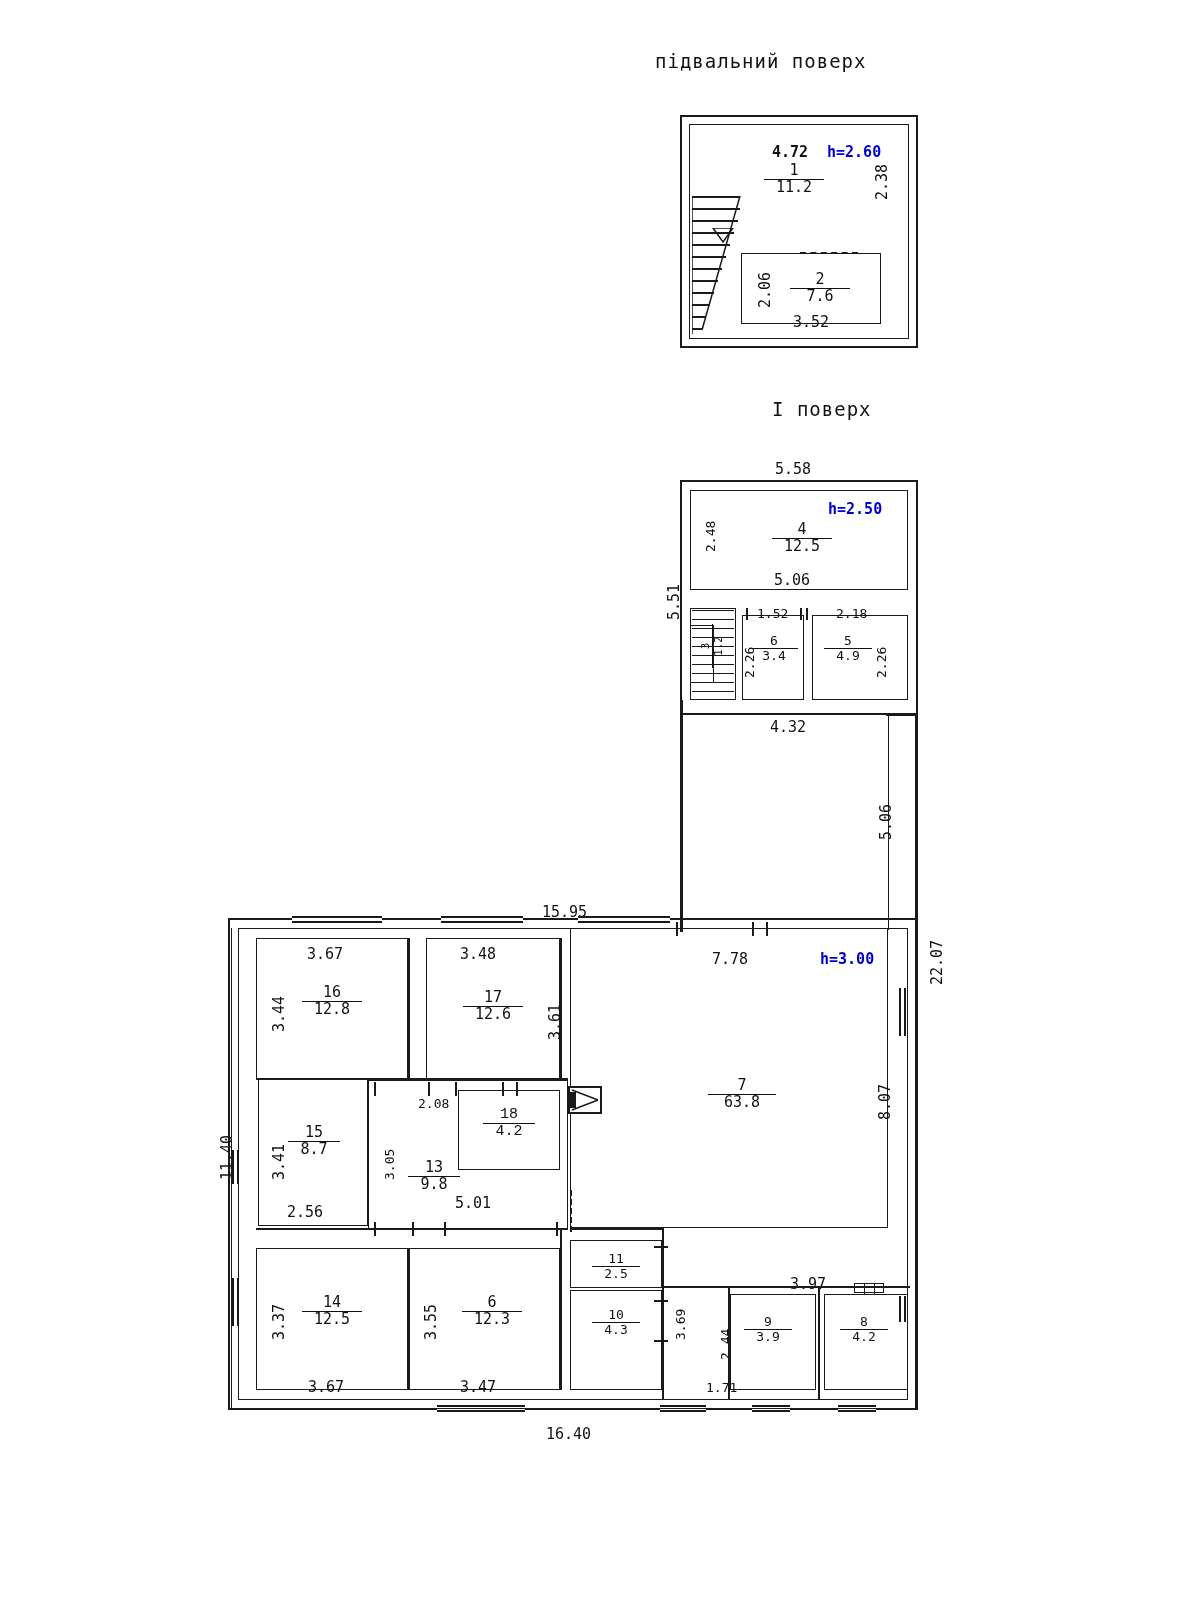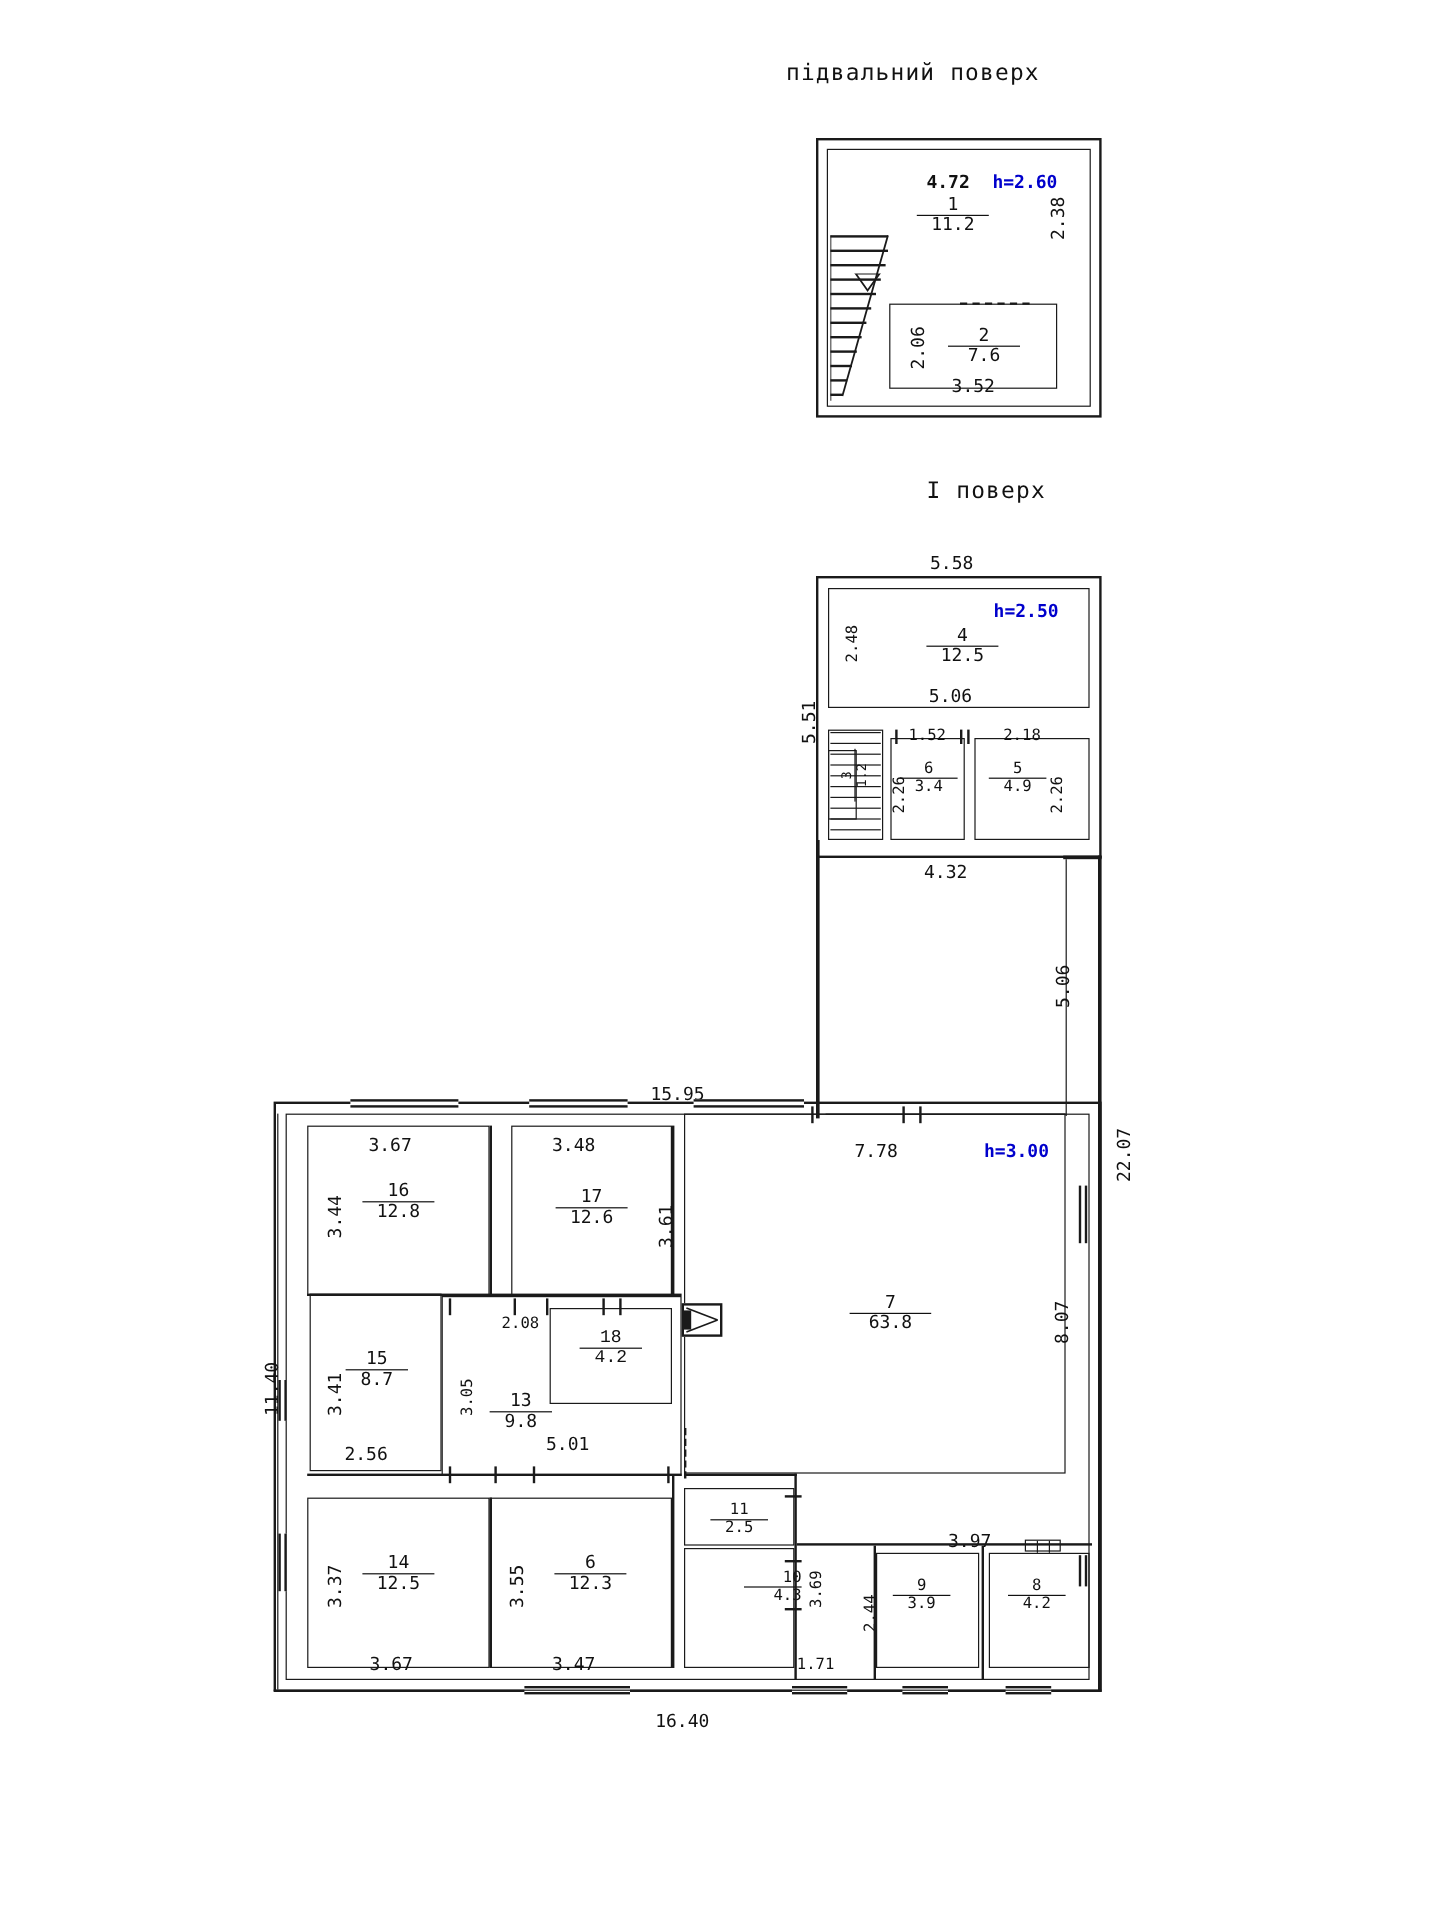--- a/index.html
+++ b/index.html
@@ -354,25 +354,25 @@
   <div class="dim" style="left:460px; top:1378px;">3.47</div>
 
   <div class="thin" style="left:570px; top:1240px; width:92px; height:48px;"></div>
   <div class="room small" style="left:592px; top:1252px; width:48px;">
     <span class="num">11</span>
     <span class="area">2.5</span>
   </div>
   <div class="dim sm vert" style="left:673px; top:1340px;">3.69</div>
 
   <div class="thin" style="left:570px; top:1290px; width:92px; height:100px;"></div>
-  <div class="room small" style="left:620px; top:1308px; width:48px;text-align:right;">
+  <div class="room small" style="left:592px; top:1308px; width:48px;">
     <span class="num">10</span>
     <span class="area">4.3</span>
   </div>
-  <div class="dim sm" style="left:664px; top:1380px;text-align:right;">1.71</div>
+  <div class="dim sm" style="left:706px; top:1380px;text-align:right;">1.71</div>
 
   <div class="thin" style="left:730px; top:1294px; width:86px; height:96px;"></div>
   <div class="dim sm vert" style="left:718px; top:1360px;">2.44</div>
   <div class="dim" style="left:790px; top:1275px;">3.97</div>
   <div class="room small" style="left:744px; top:1315px; width:48px;">
     <span class="num">9</span>
     <span class="area">3.9</span>
   </div>
 
   <div class="thin" style="left:824px; top:1294px; width:84px; height:96px;"></div>

